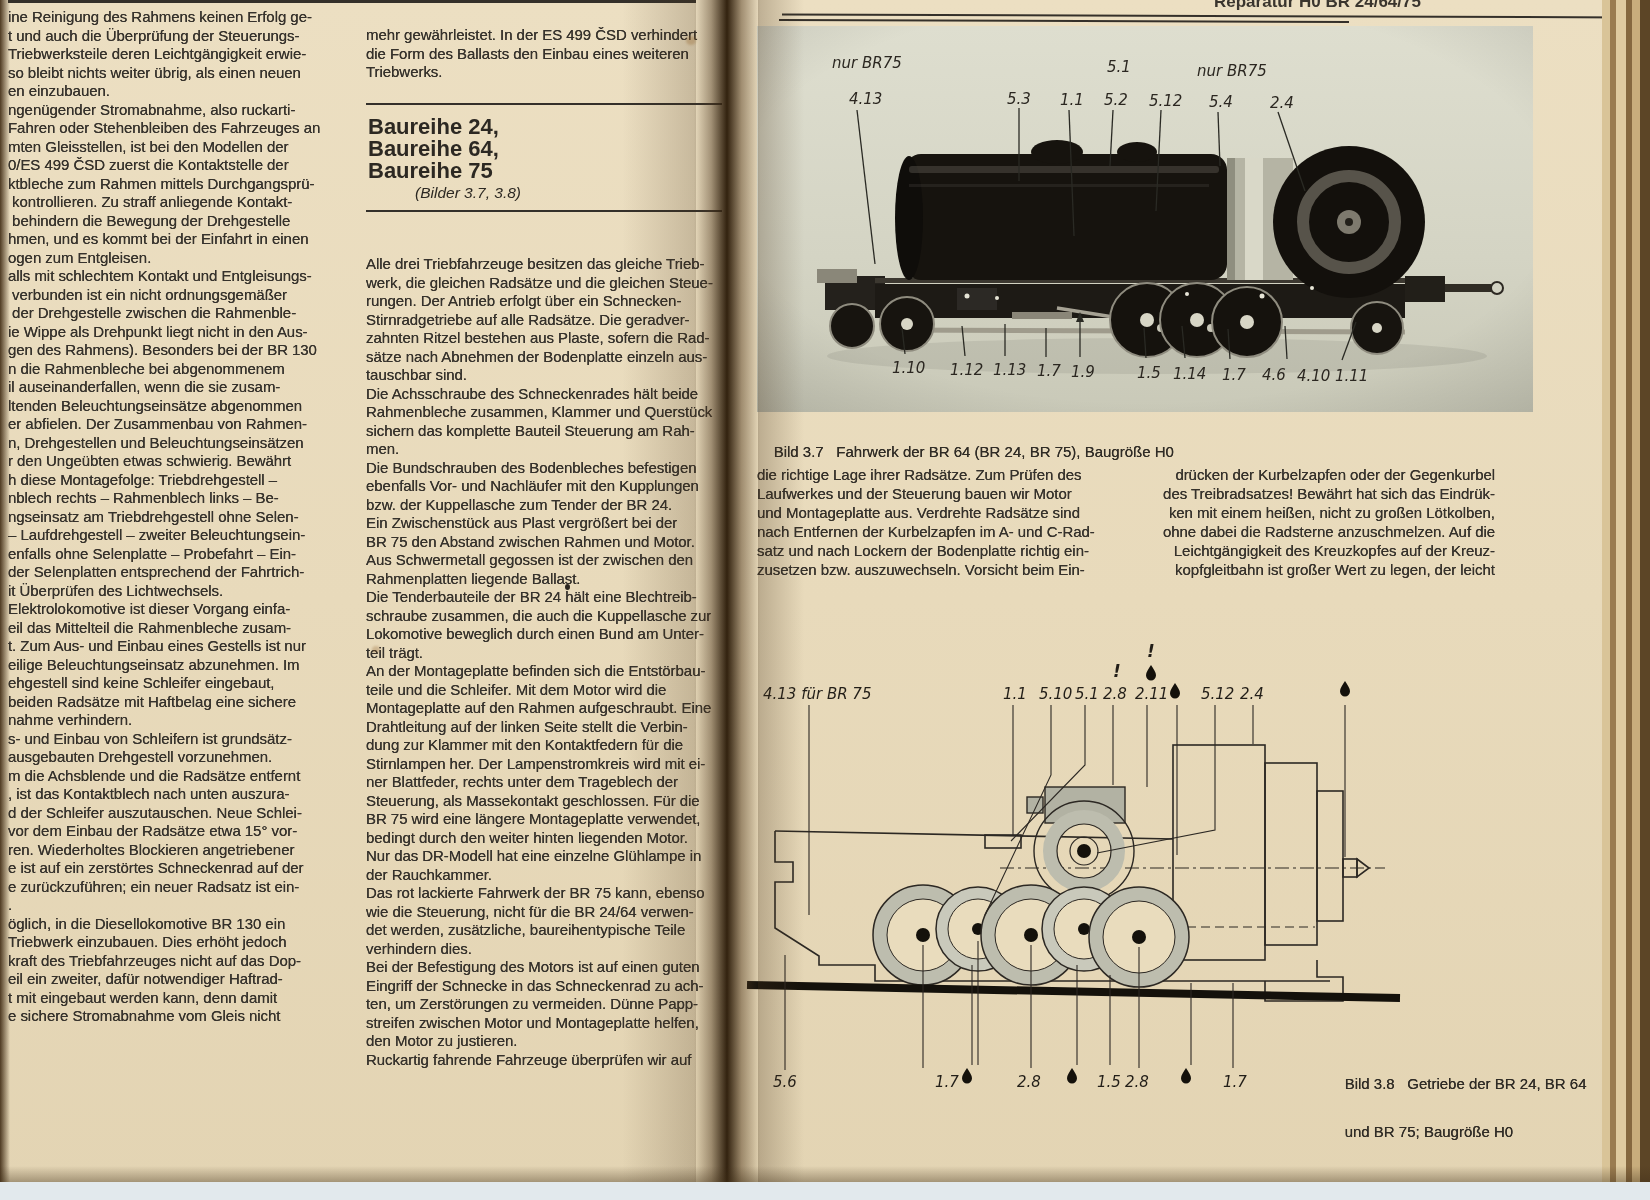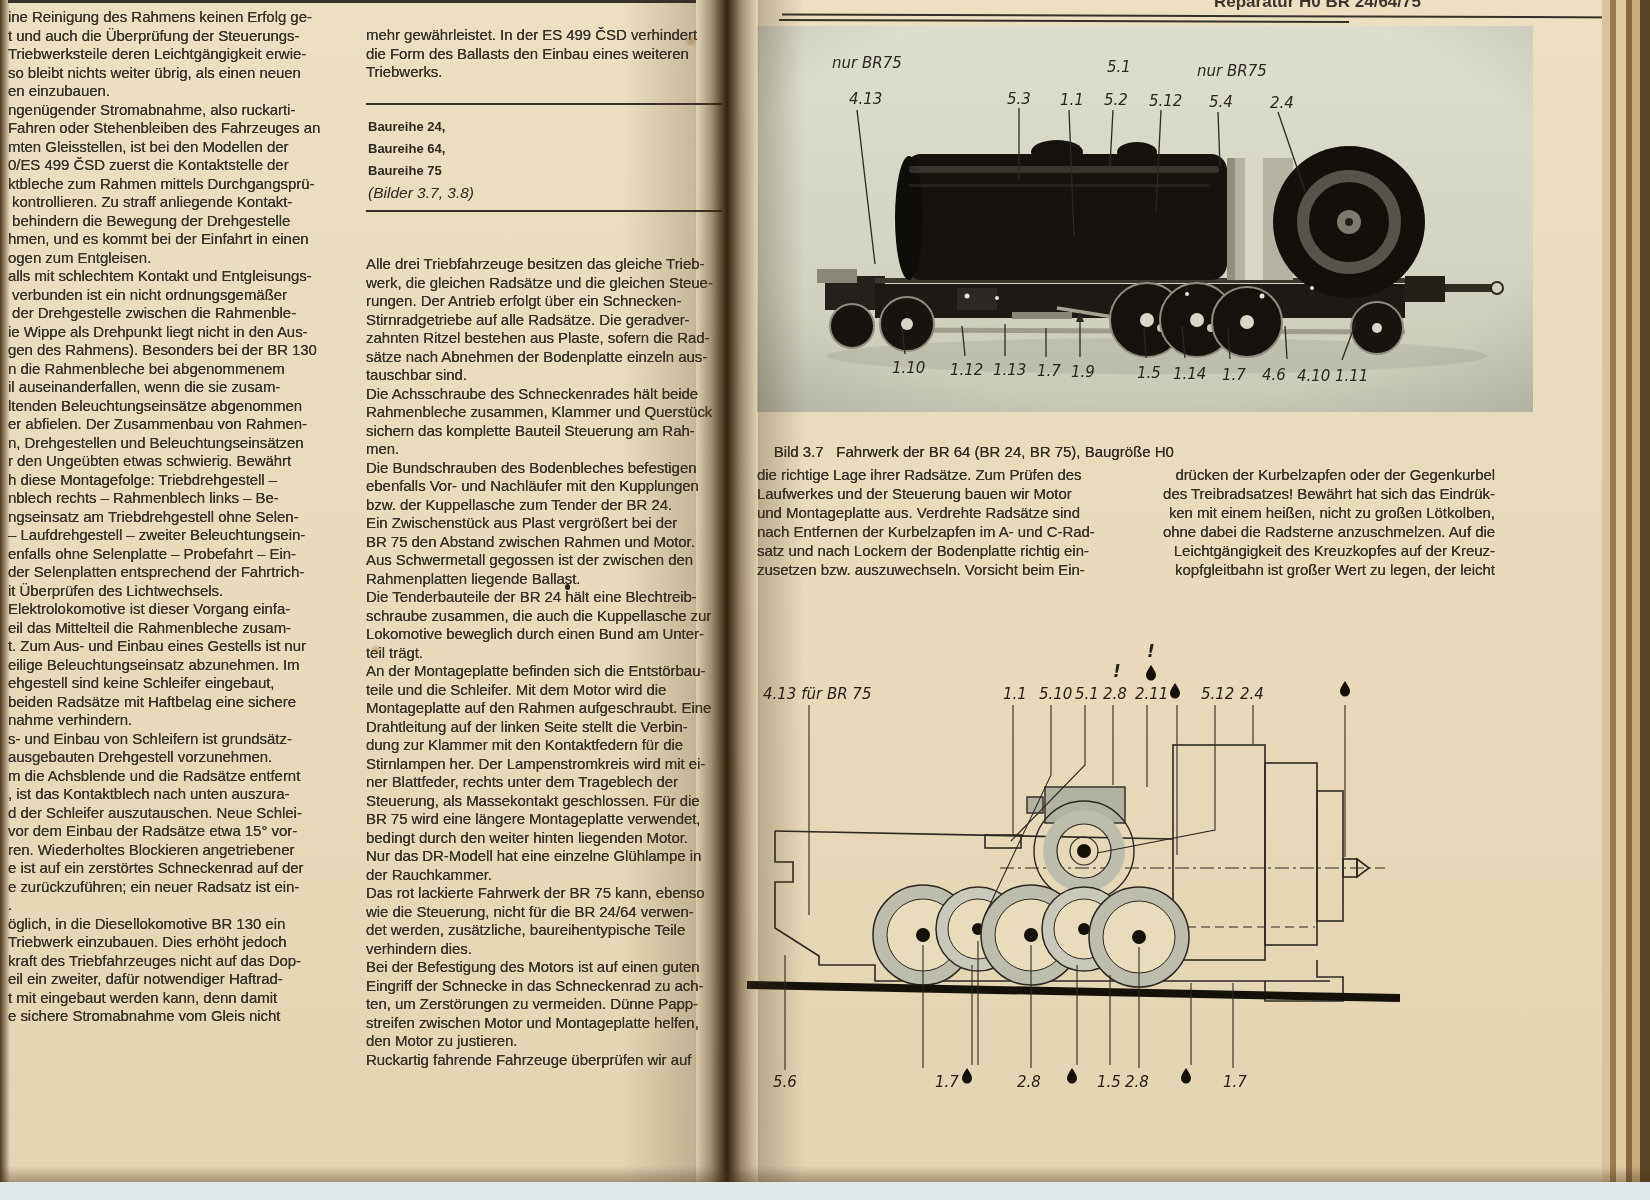--- a/index.html
+++ b/index.html
@@ -5,22 +5,22 @@
   html,body{margin:0;padding:0;background:#b9b2a4;}
   #scan{position:relative;width:1650px;height:1200px;overflow:hidden;
         background:linear-gradient(180deg,#ecdfc2 0%,#e8dabb 50%,#e3d4b3 100%);
         font-family:"Liberation Sans",sans-serif;color:#35312b;}
   .abs{position:absolute;}
   .col{position:absolute;white-space:pre;font-size:15px;line-height:18.5px;letter-spacing:-0.05px;
        color:#36322c;text-shadow:0 0 .4px #36322c;}
   .rcol{position:absolute;white-space:pre;font-size:15px;line-height:19px;letter-spacing:-0.05px;
        color:#36322c;text-shadow:0 0 .4px #36322c;}
   .rule{position:absolute;background:#34302a;}
-  .heading{position:absolute;font-size:13px;font-weight:700;line-height:22px;white-space:pre;color:#2c2822;}
-  .head-note{position:absolute;font-style:italic;font-size:15.5px;color:#2c2822;}
+  .heading{position:absolute;font-size:22px;font-weight:700;line-height:22px;white-space:pre;color:#2c2822;}
+  .head-note{position:absolute;font-style:italic;font-size:15.5px;color:#2c2822;margin-left:47px;}
   .caption{position:absolute;font-size:15px;color:#302c26;text-shadow:0 0 .4px #302c26;white-space:pre;line-height:24px;}
   .clip{position:absolute;overflow:hidden;}
   .header-title{position:relative;font-weight:700;font-size:17px;color:#3a352e;white-space:pre;}
   .gutter{position:absolute;left:694px;top:0;width:66px;height:1184px;
     background:linear-gradient(90deg,rgba(80,58,32,0) 0%,rgba(74,52,28,.45) 26%,#32220f 50%,rgba(86,62,34,.5) 72%,rgba(96,72,42,0) 100%);}
   .page-shade-l{position:absolute;left:622px;top:0;width:74px;height:1184px;
     background:linear-gradient(90deg,rgba(70,50,26,0),rgba(70,50,26,.22));}
   .page-shade-r{position:absolute;left:758px;top:0;width:46px;height:1184px;
     background:linear-gradient(90deg,rgba(70,50,26,.28),rgba(70,50,26,0));}
   .left-edge{position:absolute;left:0;top:0;width:10px;height:1184px;
@@ -396,20 +396,24 @@
       <text class="fig-lab-b" x="495" y="84">2.4</text>
       <text class="fig-lab-b" x="28" y="472">5.6</text>
       <text class="fig-lab-b" x="190" y="472">1.7</text>
       <text class="fig-lab-b" x="272" y="472">2.8</text>
       <text class="fig-lab-b" x="352" y="472">1.5</text>
       <text class="fig-lab-b" x="380" y="472">2.8</text>
       <text class="fig-lab-b" x="478" y="472">1.7</text>
     </g>
   </svg>
 
+  <div class="caption" style="left:1328px;top:1048px;">
+    <span>Bild 3.8</span><span>   </span><span>Getriebe der BR 24, BR 64</span><br>
+    <span>und BR 75; Baugröße H0</span>
+  </div>
 
   <div class="page-shade-l"></div>
   <div class="gutter"></div>
   <div class="page-shade-r"></div>
   <div class="left-edge"></div>
   <div class="edge-strips"></div>
   <div class="bottom-shadow"></div>
   <div class="bottom-strip"></div>
   <div class="spot" style="left:565px;top:584px;width:5px;height:6px;background:#2b2620;"></div>
   <div class="spot" style="left:686px;top:36px;width:10px;height:9px;background:rgba(150,100,40,.32);filter:blur(1px);"></div>

